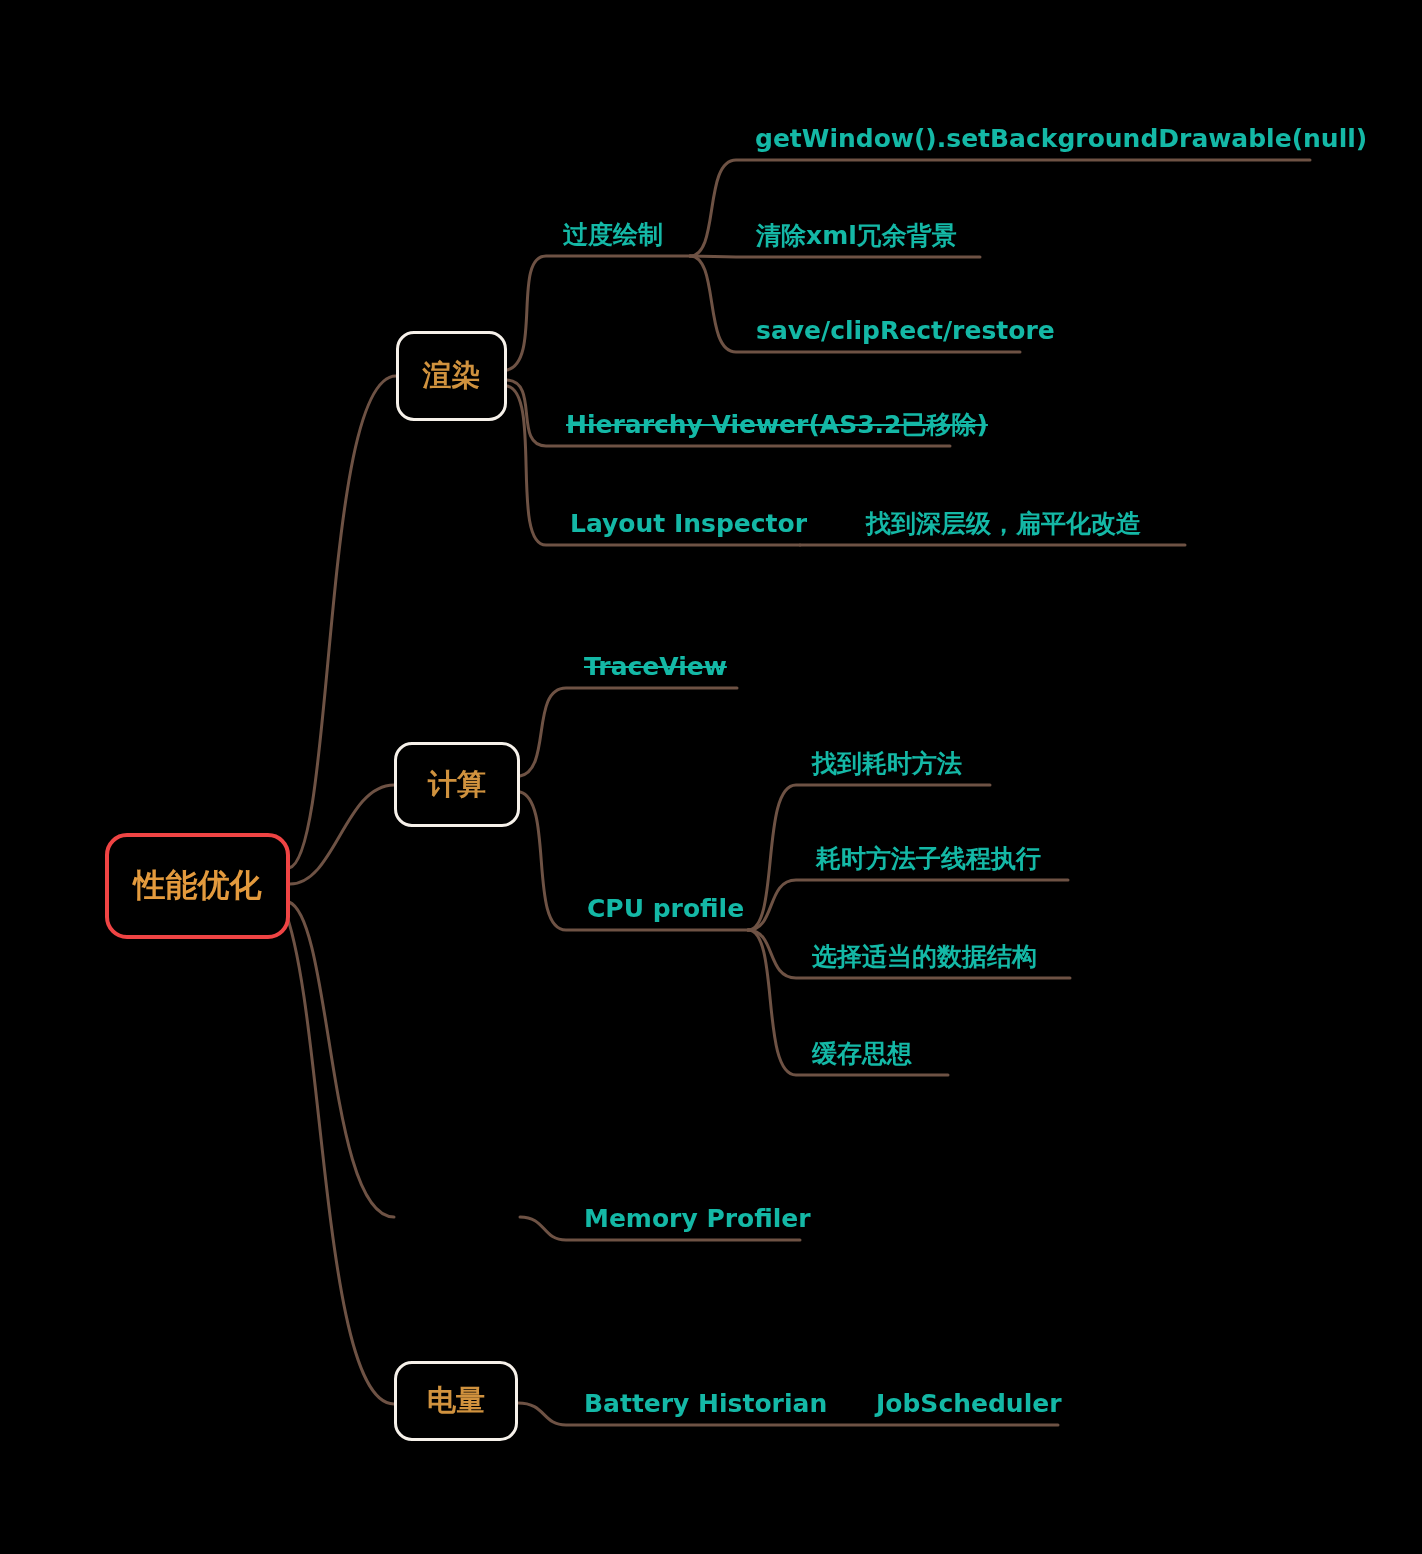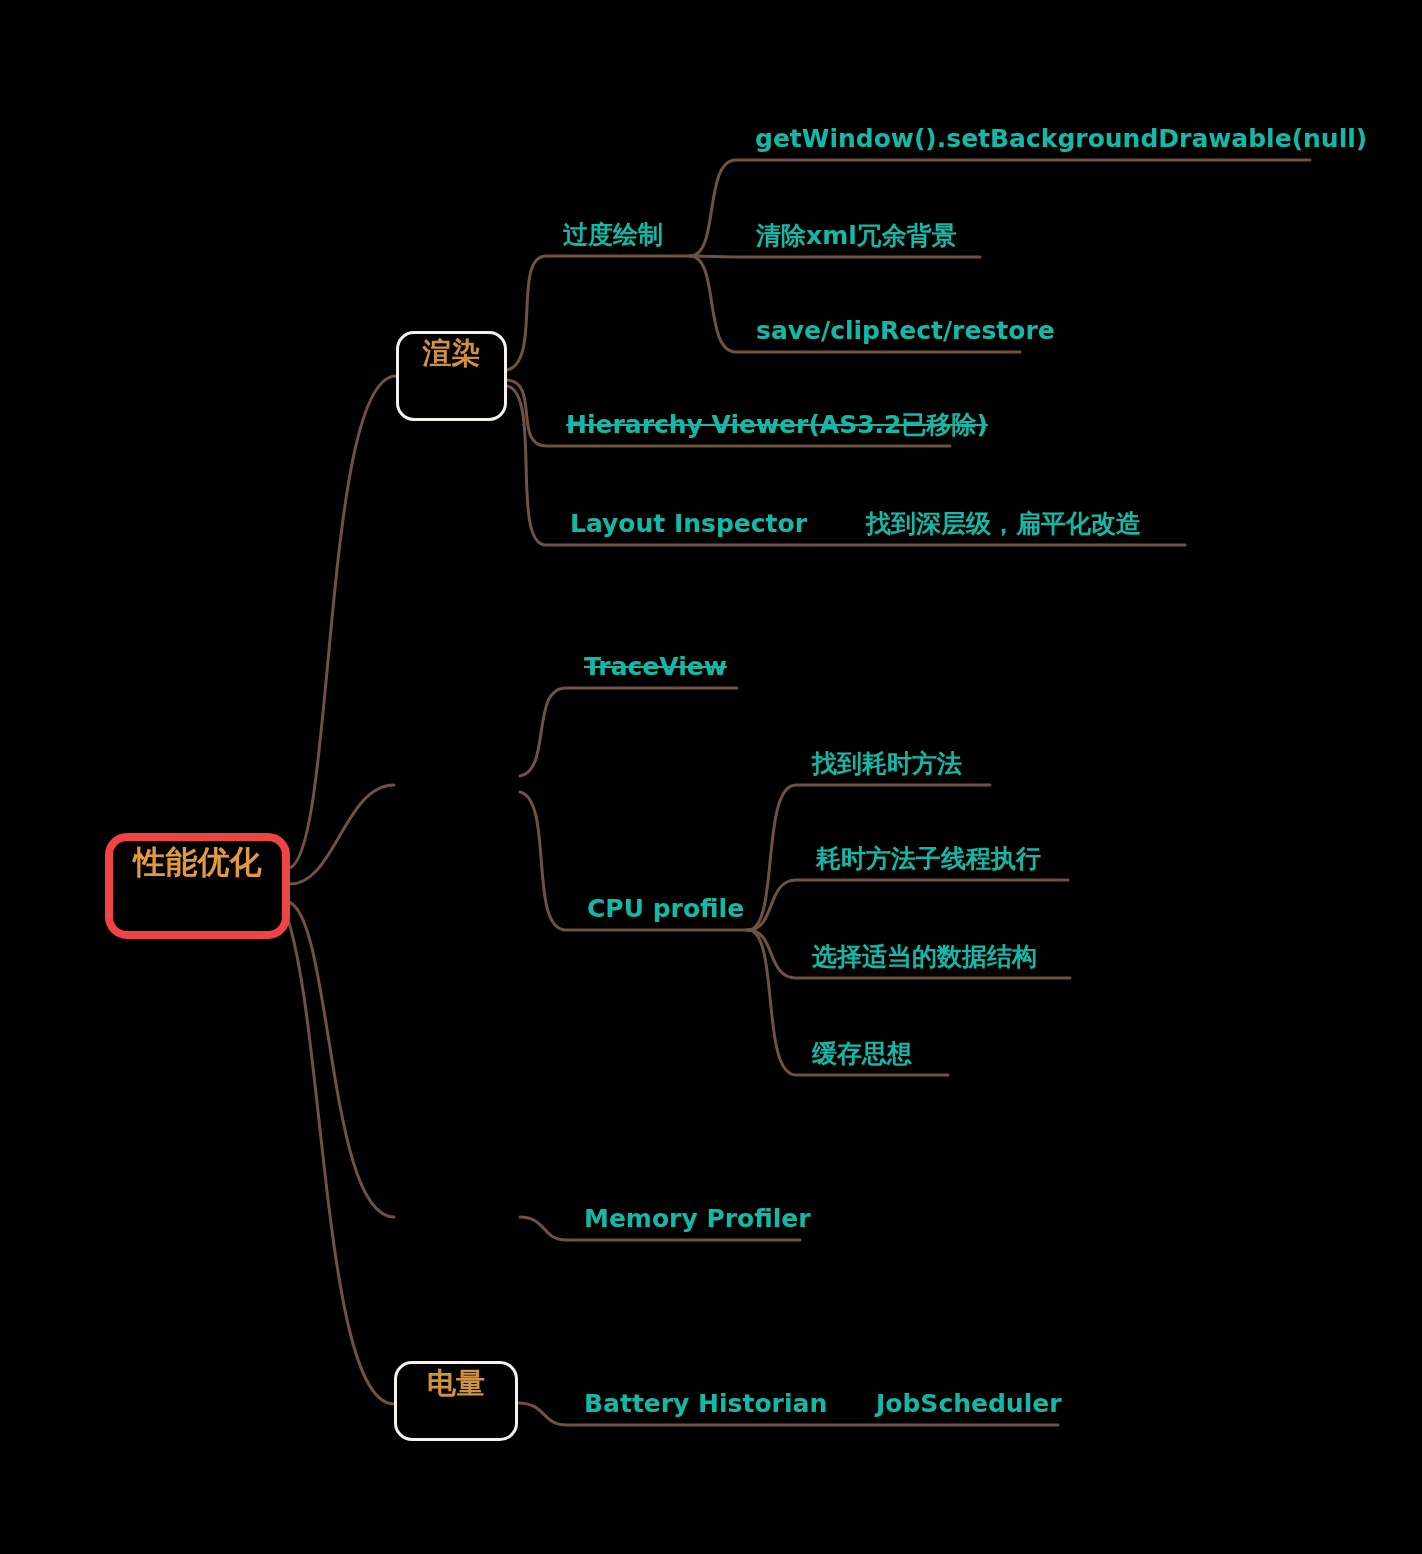--- a/index.html
+++ b/index.html
@@ -22,32 +22,33 @@
   }
   svg.edges path, svg.edges line {
     stroke: #6e5244;
     stroke-width: 3;
     fill: none;
     stroke-linecap: round;
   }
   .node {
     position: absolute;
     display: flex;
+    align-items: center;
     justify-content: center;
     background: #000000;
     border: 3.5px solid #f6f1ea;
     border-radius: 18px;
     box-sizing: border-box;
     color: #d0923e;
     font-weight: 700;
     font-size: 29px;
     cursor: pointer;
   }
   .node.root {
-    border: 8px solid #ef4444;
+    border: 4px solid #ef4444;
     border-radius: 22px;
     color: #e39a3d;
     font-size: 32px;
   }
   .topic {
     position: absolute;
     font-size: 25px;
     font-weight: 700;
     color: #14b8a6;
     white-space: nowrap;
@@ -89,20 +90,23 @@
   </svg>
 
   <div class="node root" style="left:105px; top:833px; width:185px; height:106px;">
     <span>性能优化</span>
   </div>
 
   <div class="node" style="left:396px; top:331px; width:111px; height:90px;">
     <span>渲染</span>
   </div>
 
+  <div class="node" style="left:394px; top:742px; width:126px; height:85px;">
+    <span>计算</span>
+  </div>
 
 
   <div class="node" style="left:394px; top:1361px; width:124px; height:80px;">
     <span>电量</span>
   </div>
 
   <div class="topic" style="left:563px; top:220px;">过度绘制</div>
 
   <div class="topic" style="left:755px; top:124px;">getWindow().setBackgroundDrawable(null)</div>
 

